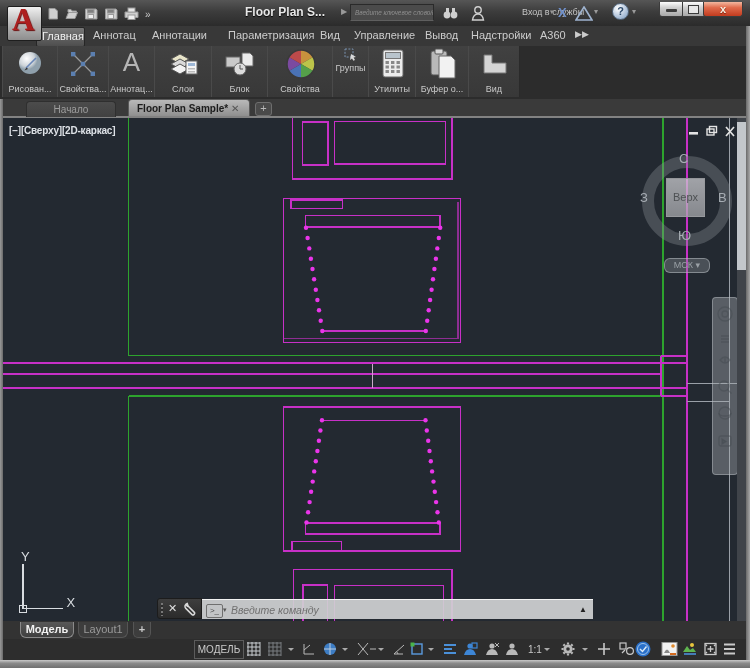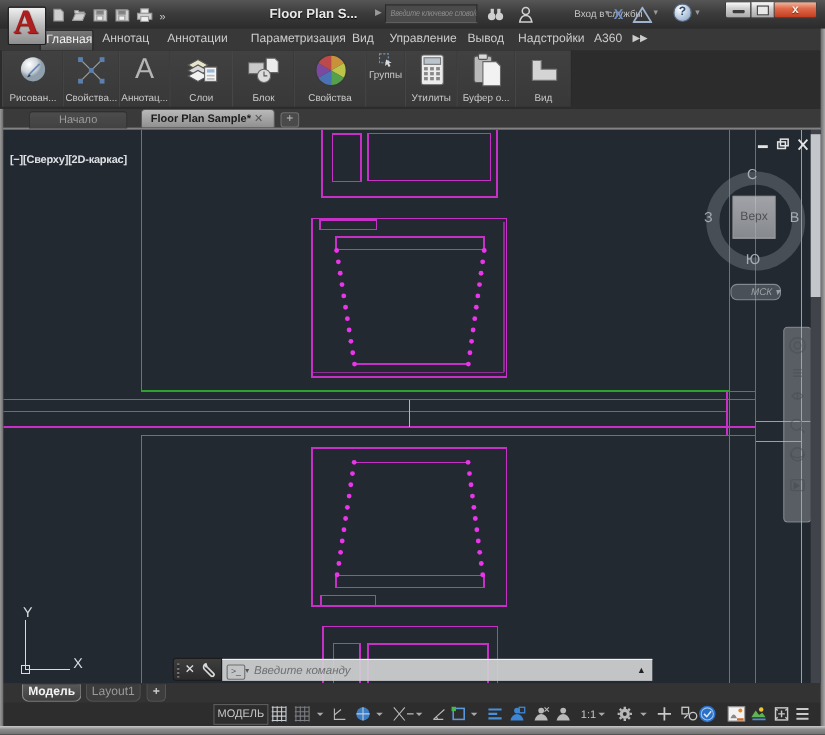--- a/index.html
+++ b/index.html
@@ -25,26 +25,26 @@
 #ribbon{position:absolute;left:0;top:46px;width:750px;height:53px;background:#2c2c2c;}
 .panel{position:absolute;top:0;height:51px;background:linear-gradient(#414141,#383838);border-right:1px solid #2a2a2a;border-left:1px solid #4a4a4a;}
 .plabel{position:absolute;bottom:3px;width:100%;text-align:center;color:#c9c9c9;font-size:9px;white-space:nowrap;overflow:hidden;}
 
 #filetabs{position:absolute;left:0;top:99px;width:750px;height:19px;background:#3a3a3a;border-bottom:2px solid #828282;box-sizing:border-box;padding-left:41px;}
 #ftab1{position:absolute;left:26px;top:2px;width:88px;height:15px;background:linear-gradient(#4c4c4c,#414141);border:1px solid #2f2f2f;border-bottom:none;border-radius:4px 4px 0 0;color:#9d9d9d;font-size:10px;text-align:center;line-height:15px;}
 #ftab2{position:absolute;left:128px;top:0px;width:122px;height:17px;background:linear-gradient(#b9b9b9,#8f8f8f);border:1px solid #5a5a5a;border-bottom:none;border-radius:4px 4px 0 0;color:#1c1c1c;font-size:10px;font-weight:bold;text-align:left;line-height:17px;padding-left:8px;box-sizing:border-box;}
 #ftplus{position:absolute;left:255px;top:3px;width:15px;height:12px;background:#4a4a4a;border:1px solid #6e6e6e;border-radius:3px;color:#b9b9b9;font-size:11px;line-height:11px;text-align:center;}
 
 #canvas{position:absolute;left:3px;top:118px;width:734px;height:503px;background:#232931;overflow:hidden;}
-#vplabel{position:absolute;left:6px;top:7px;color:#dde1e6;font-size:10px;font-weight:bold;letter-spacing:-0.2px;margin-top:15px;}
+#vplabel{position:absolute;left:6px;top:7px;color:#dde1e6;font-size:10px;font-weight:bold;letter-spacing:-0.2px;}
 
 #vc-ring{position:absolute;left:639px;top:38px;width:66px;height:66px;border:12px solid rgba(145,150,156,0.34);border-radius:50%;}
 #vc-sq{position:absolute;left:663px;top:60px;width:37px;height:37px;background:linear-gradient(rgba(208,209,212,0.72),rgba(172,174,177,0.72));border:1px solid rgba(150,152,156,0.8);color:#4e5154;font-size:11px;text-align:center;line-height:37px;}
 .vc-l{position:absolute;color:#a7adb4;font-size:13px;}
-#mcsk{position:absolute;left:661px;top:140px;width:44px;height:13px;background:rgba(150,155,160,0.35);border:1px solid rgba(190,195,200,0.5);border-radius:6px;color:#9aa0a6;font-size:9px;line-height:13px;text-align:right;font-style:italic;}
+#mcsk{position:absolute;left:661px;top:140px;width:44px;height:13px;background:rgba(150,155,160,0.35);border:1px solid rgba(190,195,200,0.5);border-radius:6px;color:#9aa0a6;font-size:9px;line-height:13px;text-align:center;}
 #navbar{position:absolute;left:709px;top:179px;width:24px;height:176px;background:rgba(165,170,175,0.42);border:1px solid rgba(200,205,210,0.4);border-radius:4px;}
 
 #cmdbar{position:absolute;left:154px;top:480px;width:438px;height:21px;}
 #cmdgrip{position:absolute;left:0;top:0;width:45px;height:21px;background:linear-gradient(#3e3e3e,#2b2b2b);border:1px solid #1c1c1c;border-radius:3px 0 0 3px;box-sizing:border-box;}
 #cmdinput{position:absolute;left:45px;top:1px;width:391px;height:20px;background:rgba(208,209,211,0.92);border-top:1px solid #f2f2f2;box-sizing:border-box;}
 #cmdtext{position:absolute;left:29px;top:4px;color:#707070;font-size:10.5px;font-style:italic;}
 #prompt{position:absolute;left:4px;top:4px;width:15px;height:12px;border:1px solid #6f6f6f;border-radius:2px;font-size:8px;color:#4a4a4a;text-align:center;line-height:12px;}
 
 #vsb{position:absolute;left:737px;top:118px;z-index:5;width:9px;height:503px;background:#40444a;}
 #vsbthumb{position:absolute;left:737px;top:122px;z-index:6;width:9px;height:148px;background:#c3c7cb;}

